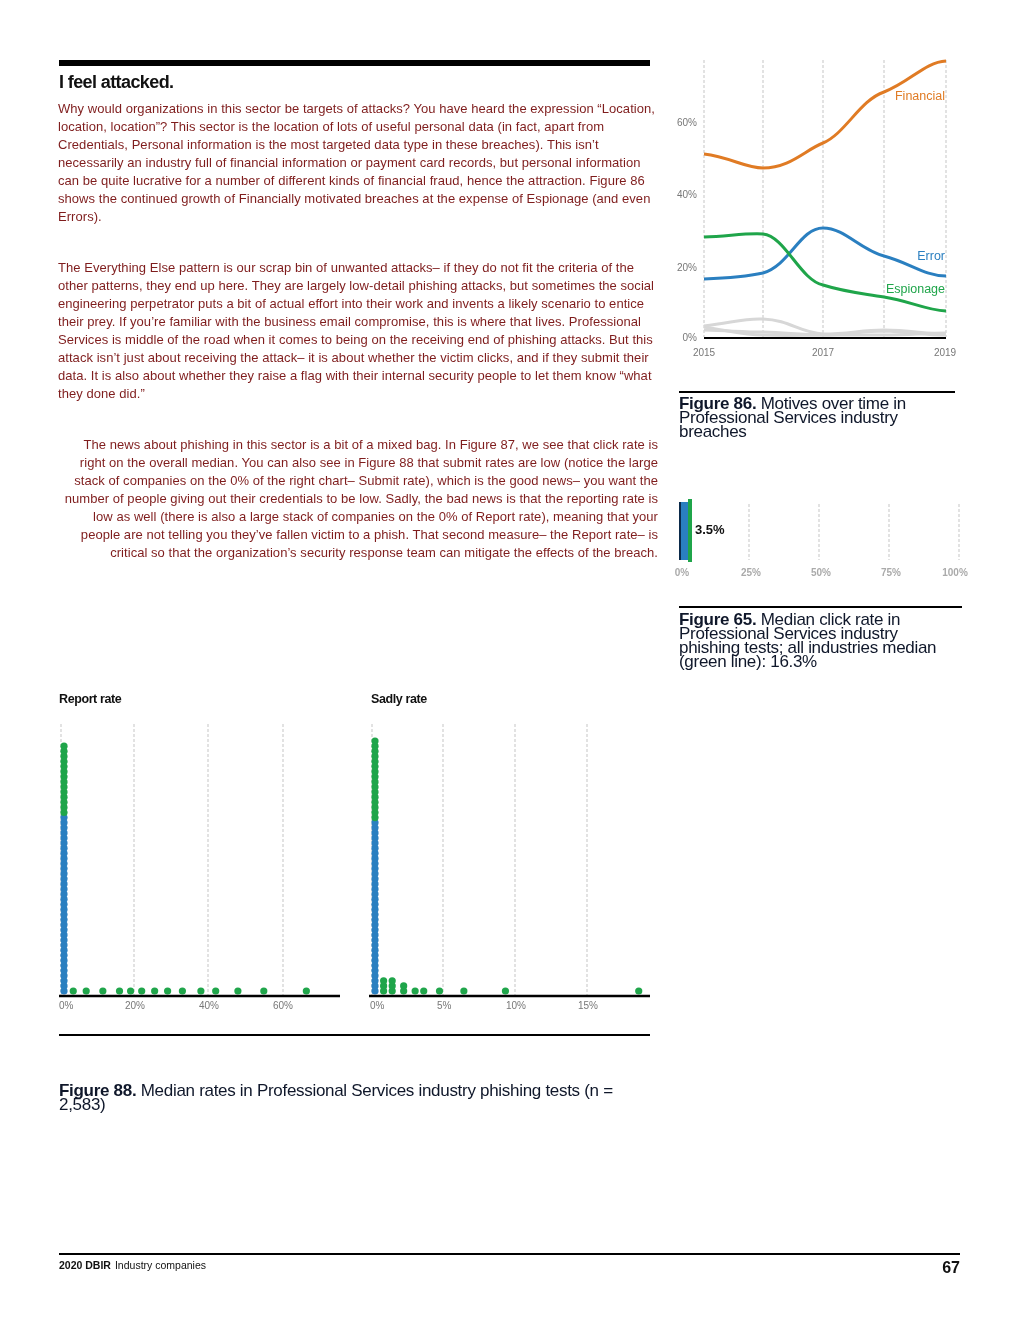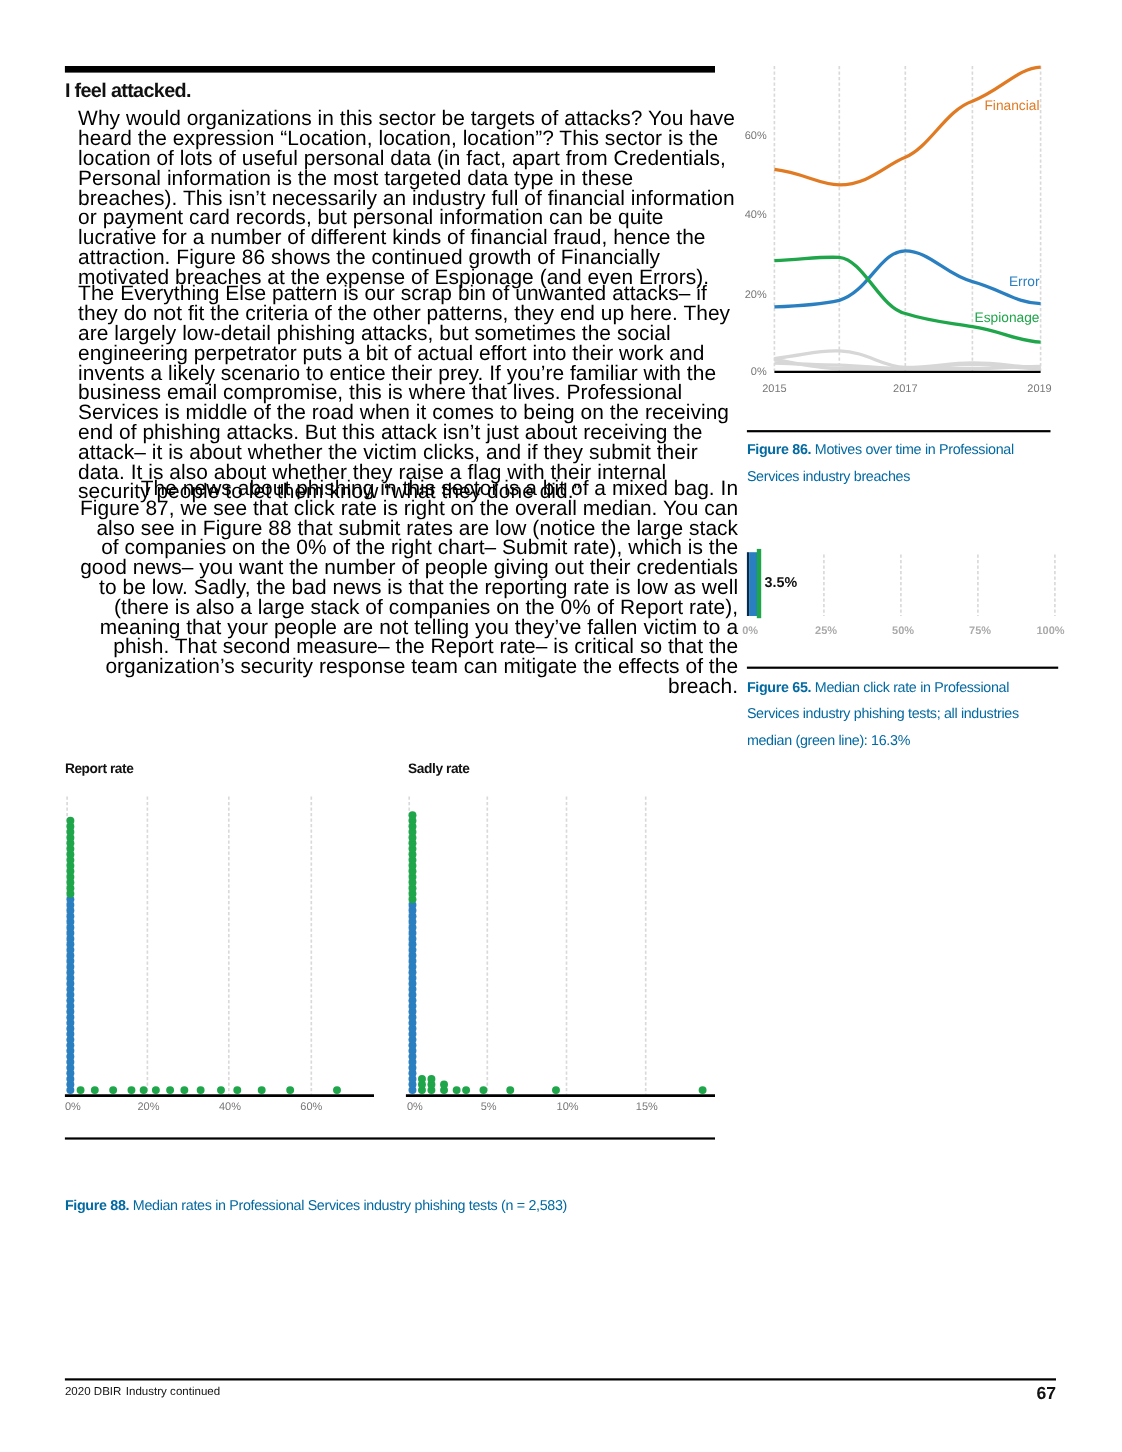--- a/index.html
+++ b/index.html
@@ -1,32 +1,32 @@
 <!DOCTYPE html>
 <html><head>
 <meta charset="utf-8">
 <style>
   html, body { margin: 0; padding: 0; background: #ffffff; }
   body { width: 1020px; height: 1320px; position: relative; overflow: hidden; font-family: "Liberation Sans", sans-serif; color: #111; }
   .topbar { position: absolute; left: 59px; top: 60px; width: 591px; height: 6px; background: #000; }
   .heading { position: absolute; left: 59px; top: 72px; font-size: 18px; font-weight: bold; letter-spacing: -0.6px; margin: 0; }
-  .body-text { position: absolute; left: 71px; width: 600px; font-size: 19px; line-height: 18px; margin: 0; color: #000000; letter-spacing: 0.05px; }
+  .body-text { position: absolute; left: 58px; width: 600px; font-size: 13px; line-height: 18px; margin: 0; color: #7f1d1d; letter-spacing: 0.05px; }
   .p1 { top: 100px; }
   .p2 { top: 259px; }
   .p3 { top: 436px; text-align: right; }
   .fig-rule { position: absolute; height: 2px; background: #000; }
-  .caption { position: absolute; font-size: 13px; line-height: 24px; color: #0369a1; letter-spacing: -0.3px; margin: 0; }
+  .caption { position: absolute; font-size: 17px; line-height: 14px; color: #0f172a; letter-spacing: -0.3px; margin: 0; }
   .caption b { font-weight: bold; }
   .chart-svg { position: absolute; left: 0; top: 0; }
   .axis-label { font-family: "Liberation Sans", sans-serif; font-size: 10px; fill: #777; }
   .series-label { font-family: "Liberation Sans", sans-serif; font-size: 12.5px; }
   .subchart-title { position: absolute; font-size: 12.5px; font-weight: bold; letter-spacing: -0.4px; }
   .footer-rule { position: absolute; left: 59px; top: 1253px; width: 901px; height: 2px; background: #000; }
   .footer-left { position: absolute; left: 59px; top: 1259px; font-size: 10.5px; }
-  .footer-left b { font-weight: normal; margin-right: 4px; }
+  .footer-left b { font-weight: bold; margin-right: 4px; }
   .footer-right { position: absolute; right: 60px; top: 1259px; font-size: 16px; font-weight: bold; }
 </style>
 </head>
 <body>
 
 <div class="topbar"></div>
 <h2 class="heading">I feel attacked.</h2>
 <p class="body-text p1">Why would organizations in this sector be targets of attacks? You have heard the expression “Location, location, location”? This sector is the location of lots of useful personal data (in fact, apart from Credentials, Personal information is the most targeted data type in these breaches). This isn’t necessarily an industry full of financial information or payment card records, but personal information can be quite lucrative for a number of different kinds of financial fraud, hence the attraction. Figure 86 shows the continued growth of Financially motivated breaches at the expense of Espionage (and even Errors).</p>
 <p class="body-text p2">The Everything Else pattern is our scrap bin of unwanted attacks– if they do not fit the criteria of the other patterns, they end up here. They are largely low-detail phishing attacks, but sometimes the social engineering perpetrator puts a bit of actual effort into their work and invents a likely scenario to entice their prey. If you’re familiar with the business email compromise, this is where that lives. Professional Services is middle of the road when it comes to being on the receiving end of phishing attacks. But this attack isn’t just about receiving the attack– it is about whether the victim clicks, and if they submit their data. It is also about whether they raise a flag with their internal security people to let them know “what they done did.”</p>
 <p class="body-text p3">The news about phishing in this sector is a bit of a mixed bag. In Figure 87, we see that click rate is right on the overall median. You can also see in Figure 88 that submit rates are low (notice the large stack of companies on the 0% of the right chart– Submit rate), which is the good news– you want the number of people giving out their credentials to be low. Sadly, the bad news is that the reporting rate is low as well (there is also a large stack of companies on the 0% of Report rate), meaning that your people are not telling you they’ve fallen victim to a phish. That second measure– the Report rate– is critical so that the organization’s security response team can mitigate the effects of the breach.</p>
@@ -253,15 +253,15 @@
   </g>
 </svg>
 <div class="fig-rule" style="left:59px; top:1034px; width:591px;"></div>
 <p class="caption" style="left:59px; top:1040px; width:600px;margin-top:44px;">
   <b>Figure 88.</b>
   <span>Median rates in Professional Services industry phishing tests (n = 2,583)</span>
 </p>
 
 <div class="footer-rule"></div>
 <div class="footer-left">
-  <b>2020 DBIR</b><span>Industry continued</span>
+  <b>2020 DBIR</b><span>Industry companies</span>
 </div>
 <div class="footer-right">67</div>
 
 </body></html>

